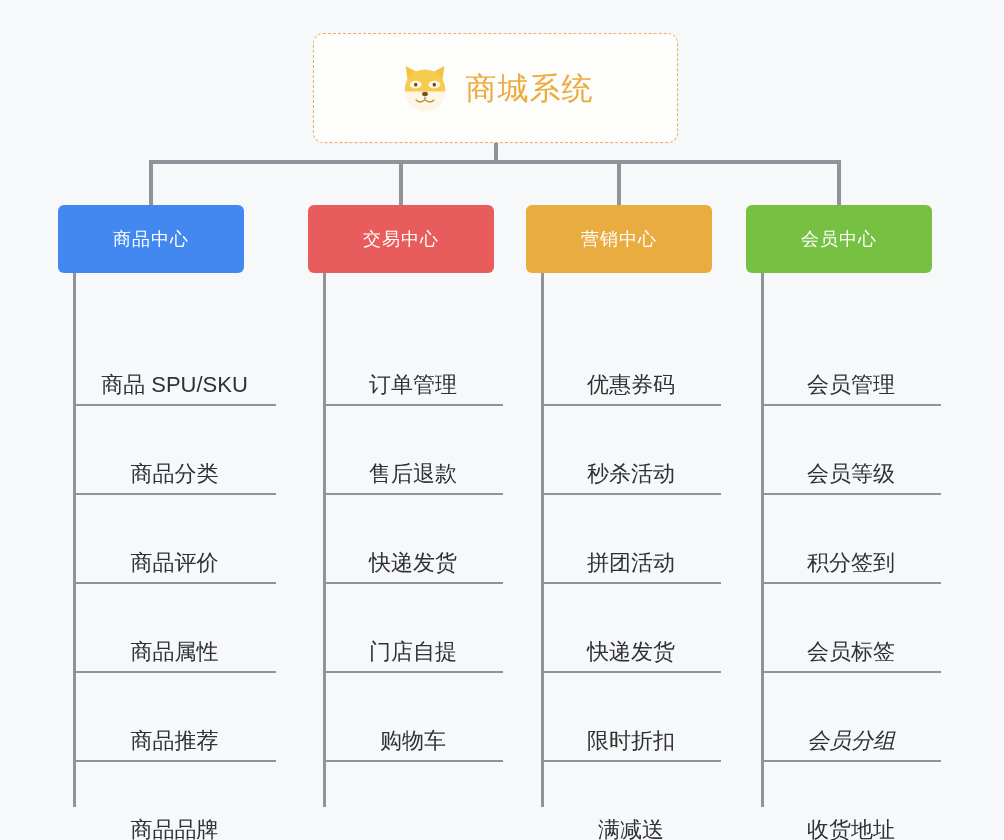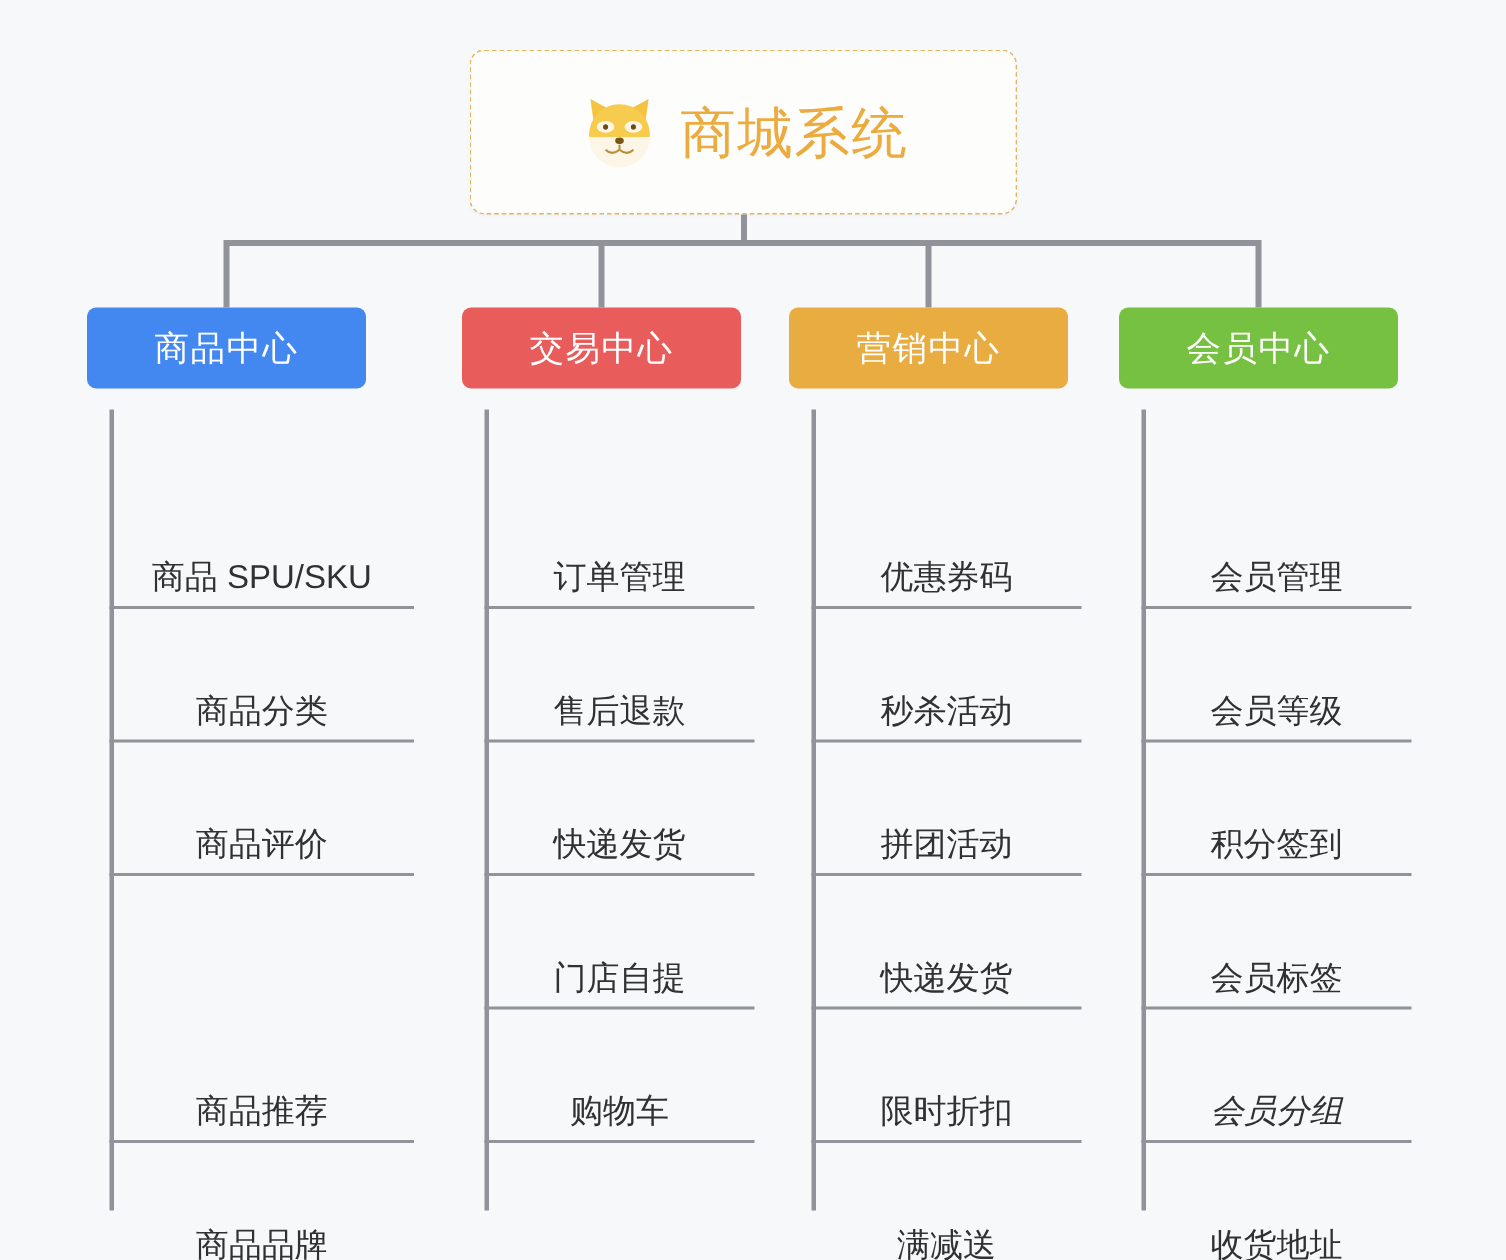--- a/index.html
+++ b/index.html
@@ -36,21 +36,21 @@
     gap: 14px;
     box-shadow: 0 1px 2px rgba(0,0,0,0.03);
   }
   .root-icon {
     width: 54px;
     height: 54px;
     flex: 0 0 auto;
     display: block;
   }
   .root-label {
-    font-size: 37px;
+    font-size: 31px;
     line-height: 1;
     color: #ecab3f;
     letter-spacing: 1px;
     white-space: nowrap;
   }
 
   
   .conn {
     position: absolute;
     background: #909399;
@@ -70,28 +70,28 @@
   .drop {                
     top: 160px;
     width: 4px;
     height: 45px;
   }
 
   
   .cat-box {
     position: absolute;
     top: 205px;
-    height: 54px;
+    height: 68px;
     box-sizing: border-box;
     border-radius: 6px;
     display: flex;
     align-items: center;
     justify-content: center;
     color: #ffffff;
-    font-size: 23px;
+    font-size: 18px;
     letter-spacing: 1px;
     white-space: nowrap;
   }
 
   
   .leaf-col {
     position: absolute;
     top: 273px;
   }
   .spine {
@@ -164,20 +164,23 @@
         <div class="spine" style="height: 534px;"></div>
         <div class="leaf" style="top: 0px; width: 203px;">
           <span class="leaf-label">商品 SPU/SKU</span>
         </div>
         <div class="leaf" style="top: 89px; width: 203px;">
           <span class="leaf-label">商品分类</span>
         </div>
         <div class="leaf" style="top: 178px; width: 203px;">
           <span class="leaf-label">商品评价</span>
         </div>
+        <div class="leaf" style="top: 267px; width: 203px;">
+          <span class="leaf-label">商品属性</span>
+        </div>
         <div class="leaf" style="top: 356px; width: 203px;">
           <span class="leaf-label">商品推荐</span>
         </div>
         <div class="leaf" style="top: 445px; width: 203px; justify-content: center;">
           <span class="leaf-label">商品品牌</span>
         </div>
       </div>
       <div class="conn drop" style="left: 399px;"></div>
       <div class="cat-box" style="left: 308px; width: 186px; background: rgb(232, 92, 92);">
         <span>交易中心</span>

